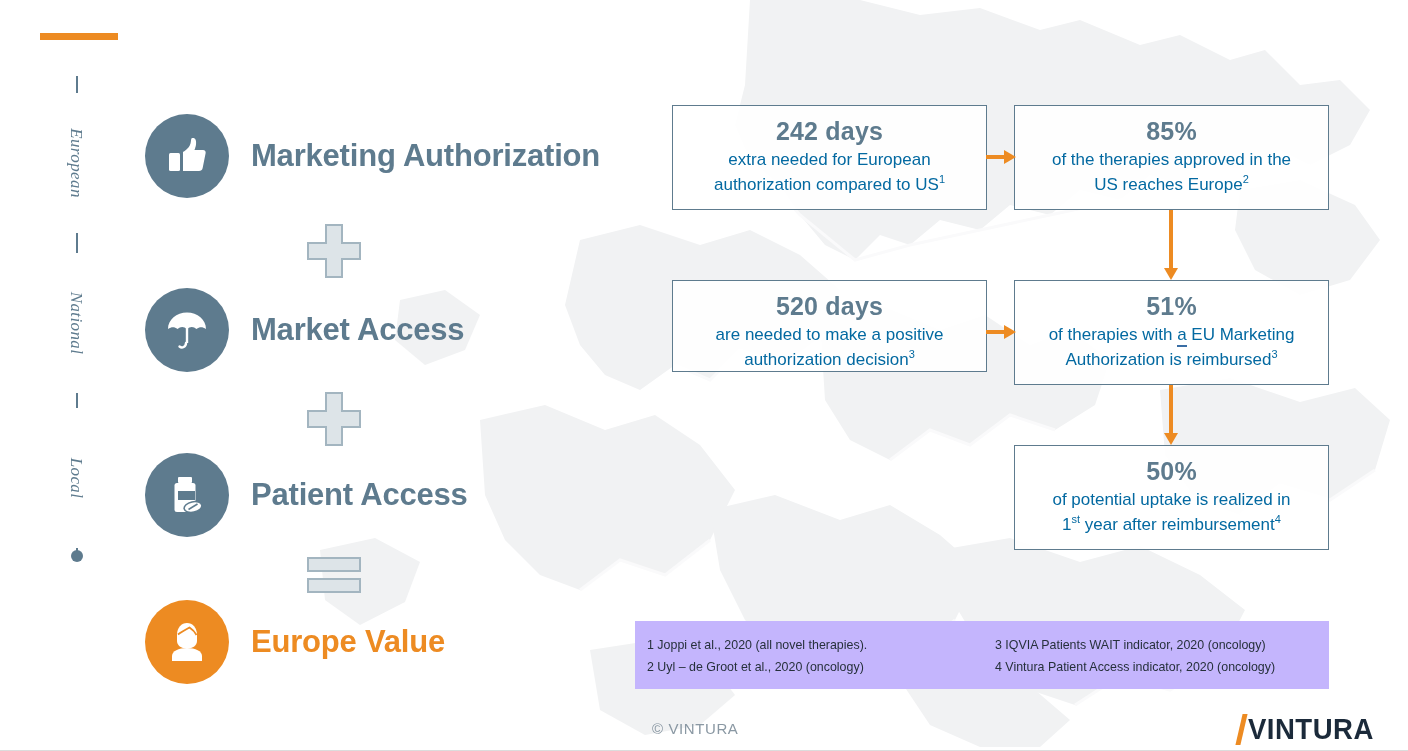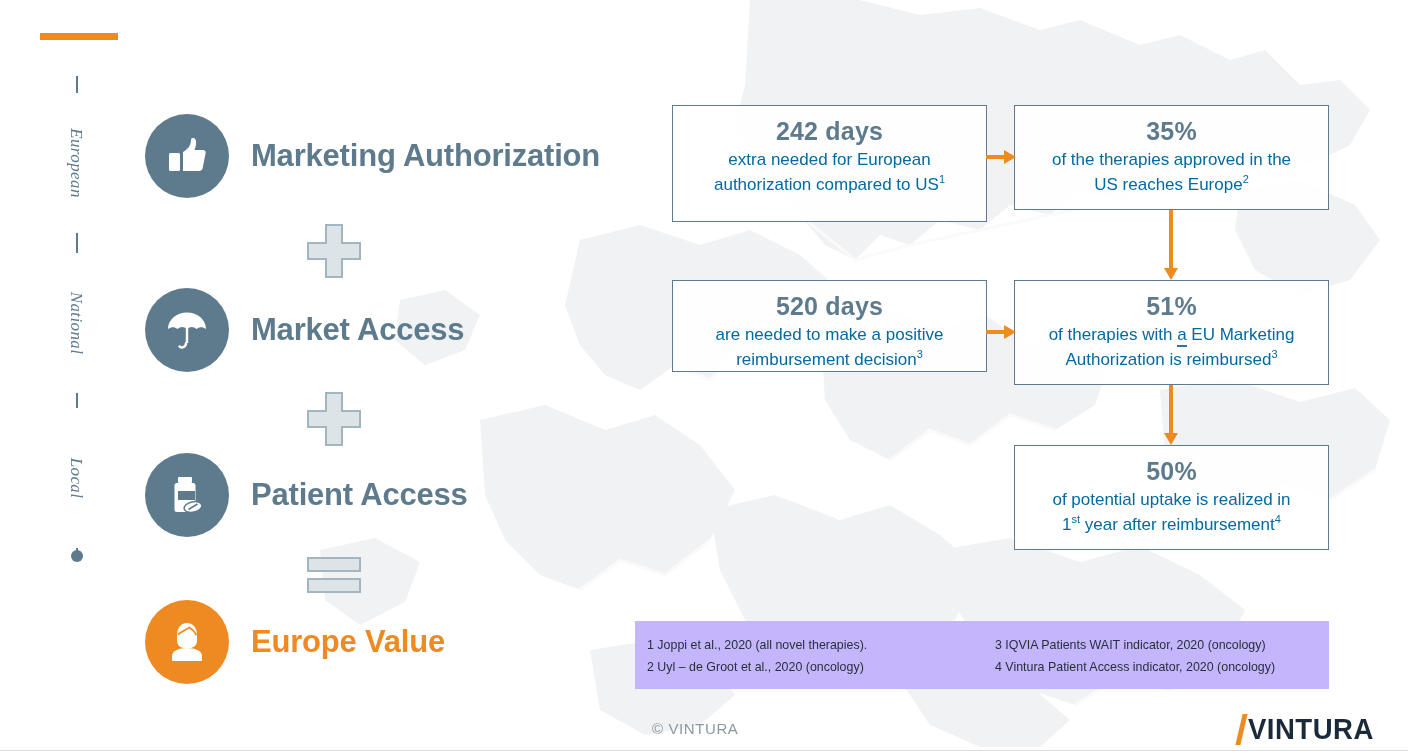--- a/index.html
+++ b/index.html
@@ -122,21 +122,21 @@
     font-size:17px;
     color:#0369a1;
     line-height:1.35;
     margin-top:2px;
   }
   .info-box .body sup { font-size:11px; }
   .info-box .body .grammar {
     border-bottom:2px double #3a6ea5;
     padding-bottom:1px;
   }
-  #box-a { left:672px; top:105px;  width:315px; height:117px; }
+  #box-a { left:672px; top:105px;  width:315px; height:105px; }
   #box-b { left:1014px; top:105px; width:315px; height:105px; }
   #box-c { left:672px; top:280px;  width:315px; height:92px; }
   #box-d { left:1014px; top:280px; width:315px; height:105px; }
   #box-e { left:1014px; top:445px; width:315px; height:105px; }
 
   
   .arrow { position:absolute; }
   .arrow .shaft { position:absolute; background:#ED8B22; }
   .arrow .head { position:absolute; width:0; height:0; }
 
@@ -341,32 +341,32 @@
 
   <div class="info-box" id="box-a">
     <div class="big">242 days</div>
     <div class="body">
       <span>extra needed for European</span><br>
       <span>authorization compared to US</span><sup>1</sup>
     </div>
   </div>
 
   <div class="info-box" id="box-b">
-    <div class="big">35%</div>
+    <div class="big">85%</div>
     <div class="body">
       <span>of the therapies approved in the</span><br>
       <span>US reaches Europe</span><sup>2</sup>
     </div>
   </div>
 
   <div class="info-box" id="box-c">
     <div class="big">520 days</div>
     <div class="body">
       <span>are needed to make a positive</span><br>
-      <span>reimbursement decision</span><sup>3</sup>
+      <span>authorization decision</span><sup>3</sup>
     </div>
   </div>
 
   <div class="info-box" id="box-d">
     <div class="big">51%</div>
     <div class="body">
       <span>of therapies with </span><span class="grammar">a</span><span> EU Marketing</span><br>
       <span>Authorization is reimbursed</span><sup>3</sup>
     </div>
   </div>

